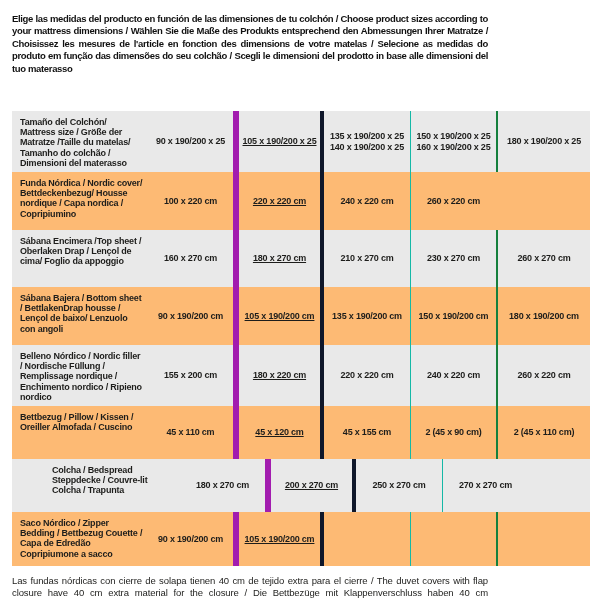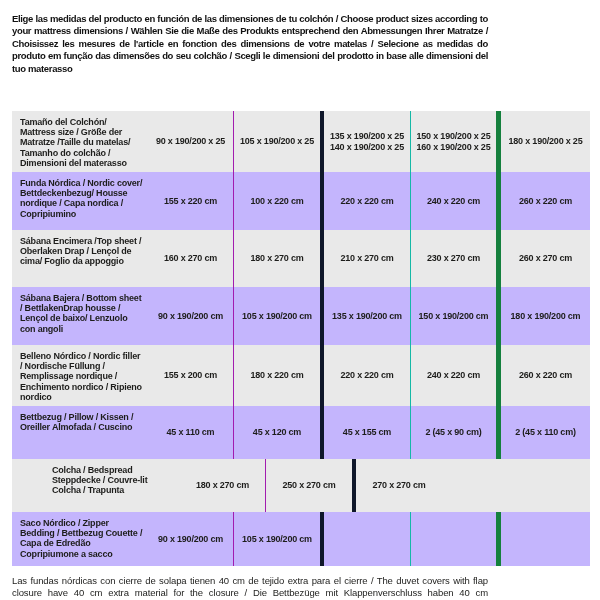--- a/index.html
+++ b/index.html
@@ -18,21 +18,21 @@
     font-weight: bold;
     line-height: 12.4px;
     letter-spacing: -0.35px;
     text-align: justify;
     color: #111111;
     margin-bottom: 3px;
   }
 
   .size-table { width: 578px; margin-top: 1px; }
 
-  .row { display: flex; align-items: stretch; background: #c4b5fd; }
+  .row { display: flex; align-items: stretch; background: #fdba74; }
   .row:nth-child(odd) { background: #e9e9e9; }
 
   .row:nth-child(1) { min-height: 59px; margin-top: 36px; }
   .row:nth-child(2) { min-height: 58px; }
   .row:nth-child(3) { min-height: 57px; justify-content: center; }
   .row:nth-child(4) { min-height: 58px; }
   .row:nth-child(5) { min-height: 61px; }
   .row:nth-child(6) { min-height: 53px; }
   .row:nth-child(7) { min-height: 53px; padding-left: 32px; }
   .row:nth-child(8) { min-height: 54px; }
@@ -52,24 +52,24 @@
   .cell.val {
     display: flex;
     align-items: center;
     justify-content: center;
     text-align: center;
     white-space: pre-line;
     line-height: 11px;
     padding: 2px 1px;
   }
   .cell.val:nth-child(2) { width: 85px; }
-  .cell.val:nth-child(3) { width: 87px; border-left: 1px solid #a21caf; }
+  .cell.val:nth-child(3) { width: 87px; border-left: 6px solid #a21caf; text-decoration: underline; }
   .cell.val:nth-child(4) { width: 90px; border-left: 4px solid #0f172a; }
   .cell.val:nth-child(5) { width: 86px; border-left: 1px solid #14b8a6; }
-  .cell.val:nth-child(6) { width: 94px; border-left: 5px solid #15803d; }
+  .cell.val:nth-child(6) { width: 94px; border-left: 2px solid #15803d; }
 
   .footnote {
     font-size: 9.5px;
     font-weight: normal;
     line-height: 12.2px;
     letter-spacing: -0.1px;
     text-align: justify;
     color: #1d1d1b;
     margin-top: 9px;
   }
@@ -87,21 +87,20 @@
     <div class="cell val">105 x 190/200 x 25</div>
     <div class="cell val">135 x 190/200 x 25
 140 x 190/200 x 25</div>
     <div class="cell val">150 x 190/200 x 25
 160 x 190/200 x 25</div>
     <div class="cell val">180 x 190/200 x 25</div>
   </div>
 
   <div class="row">
     <div class="cell label">Funda Nórdica /  Nordic cover/ Bettdeckenbezug/ Housse nordique  / Capa nordica / Copripiumino</div>
-    <div class="cell val">155 x 220 cm</div>
     <div class="cell val">100 x 220 cm</div>
     <div class="cell val">220 x 220 cm</div>
     <div class="cell val">240 x 220 cm</div>
     <div class="cell val">260 x 220 cm</div>
   </div>
 
   <div class="row">
     <div class="cell label">Sábana Encimera /Top sheet / Oberlaken Drap / Lençol de cima/ Foglio da appoggio</div>
     <div class="cell val">160 x 270 cm</div>
     <div class="cell val">180 x 270 cm</div>
@@ -133,20 +132,21 @@
     <div class="cell val">45 x 110 cm</div>
     <div class="cell val">45 x 120 cm</div>
     <div class="cell val">45 x 155 cm</div>
     <div class="cell val">2 (45 x 90 cm)</div>
     <div class="cell val">2 (45 x 110 cm)</div>
   </div>
 
   <div class="row">
     <div class="cell label">Colcha / Bedspread Steppdecke / Couvre-lit Colcha / Trapunta</div>
     <div class="cell val">180 x 270 cm</div>
+    <div class="cell val">200 x 270 cm</div>
     <div class="cell val">250 x 270 cm</div>
     <div class="cell val">270 x 270 cm</div>
   </div>
 
   <div class="row">
     <div class="cell label">Saco Nórdico / Zipper Bedding / Bettbezug Couette  / Capa de Edredão Copripiumone a sacco</div>
     <div class="cell val">90 x 190/200 cm</div>
     <div class="cell val">105 x 190/200 cm</div>
     <div class="cell val"></div>
     <div class="cell val"></div>

